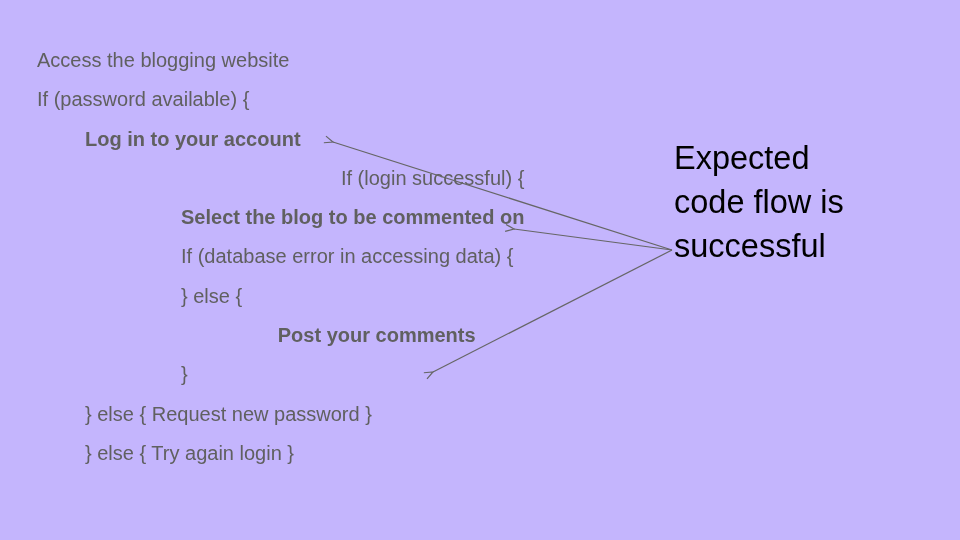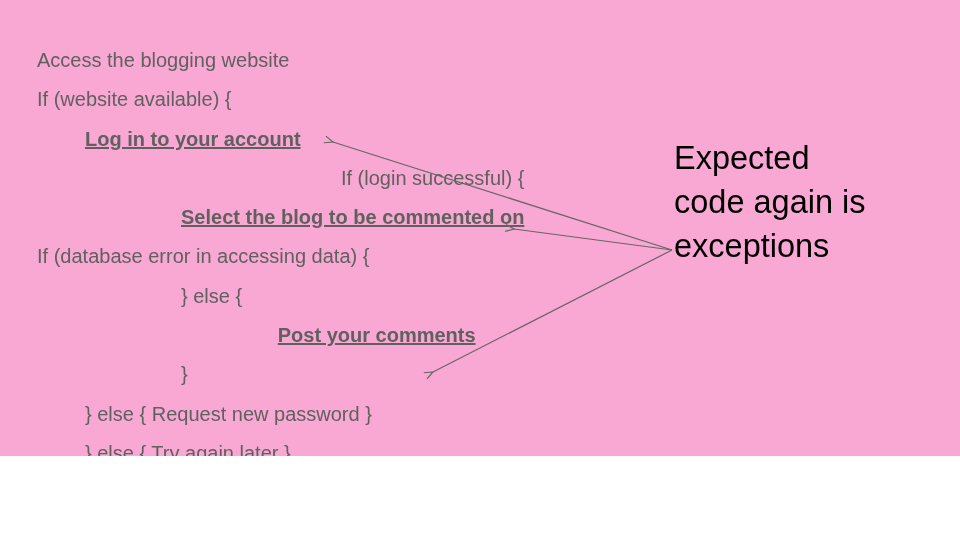--- a/index.html
+++ b/index.html
@@ -3,36 +3,36 @@
 <meta charset="utf-8">
 <style>
   html, body {
     margin: 0;
     padding: 0;
     background: #ffffff;
   }
   .slide {
     position: relative;
     width: 960px;
-    height: 456px;
-    background: #f9a8d4;
+    height: 540px;
+    background: #c4b5fd;
     overflow: hidden;
     font-family: "Liberation Sans", "DejaVu Sans", sans-serif;
   }
   .code-block {
     position: absolute;
     left: 37px;
     top: 41px;
     font-size: 20px;
     line-height: 39.3px;
     color: #606060;
     white-space: nowrap;
   }
   .code-line { font-weight: 400; }
-  .code-line.bold { font-weight: 700; text-decoration: underline; }
+  .code-line.bold { font-weight: 700; }
   .arrows-svg {
     position: absolute;
     left: 0;
     top: 0;
     width: 960px;
     height: 540px;
     pointer-events: none;
   }
   .annotation {
     position: absolute;
@@ -44,42 +44,42 @@
     white-space: nowrap;
   }
 </style>
 </head>
 <body>
 
 <div class="slide">
 
   <div class="code-block" id="code-block" style="color: rgb(96, 96, 96);">
       <div class="code-line" style="margin-left: 0px;">Access the blogging website</div>
-      <div class="code-line" style="margin-left: 0px;">If (website available) {</div>
+      <div class="code-line" style="margin-left: 0px;">If (password available) {</div>
       <div class="code-line bold" style="margin-left: 48px;">Log in to your account</div>
       <div class="code-line" style="margin-left: 96px; text-align: right;">If (login successful) {</div>
       <div class="code-line bold" style="margin-left: 144px;">Select the blog to be commented on</div>
-      <div class="code-line" style="">If (database error in accessing data) {</div>
+      <div class="code-line" style="margin-left: 144px;">If (database error in accessing data) {</div>
       <div class="code-line" style="margin-left: 144px;">} else {</div>
       <div class="code-line bold" style="margin-left: 192px; text-align: center;">Post your comments</div>
       <div class="code-line" style="margin-left: 144px;">}</div>
       <div class="code-line" style="margin-left: 48px;">} else { Request new password }</div>
-      <div class="code-line" style="margin-left: 48px;">} else { Try again later }</div>
+      <div class="code-line" style="margin-left: 48px;">} else { Try again login }</div>
     </div>
 
   <svg class="arrows-svg" id="arrows-svg" viewBox="0 0 960 540">
     <defs>
       <marker id="arrowhead" markerWidth="12" markerHeight="10" refX="1.5" refY="4.5" orient="auto" markerUnits="userSpaceOnUse">
         <path id="arrowhead-path" d="M10,1 L1.5,4.5 L10,8" fill="none" stroke="#666666" stroke-width="1.2"></path>
       </marker>
     </defs>
   <line x1="672" y1="250" x2="333" y2="142" stroke="#666666" stroke-width="1.2" marker-end="url(#arrowhead)"></line>
       <line x1="672" y1="250" x2="514" y2="229" stroke="#666666" stroke-width="1.2" marker-end="url(#arrowhead)"></line>
       <line x1="672" y1="250" x2="433" y2="372" stroke="#666666" stroke-width="1.2" marker-end="url(#arrowhead)"></line>
     </svg>
 
   <div class="annotation" id="annotation" style="color: rgb(0, 0, 0);">
       <div>Expected</div>
-      <div>code again is</div>
-      <div>exceptions</div>
+      <div>code flow is</div>
+      <div>successful</div>
     </div>
 
 </div>
 
 </body></html>

